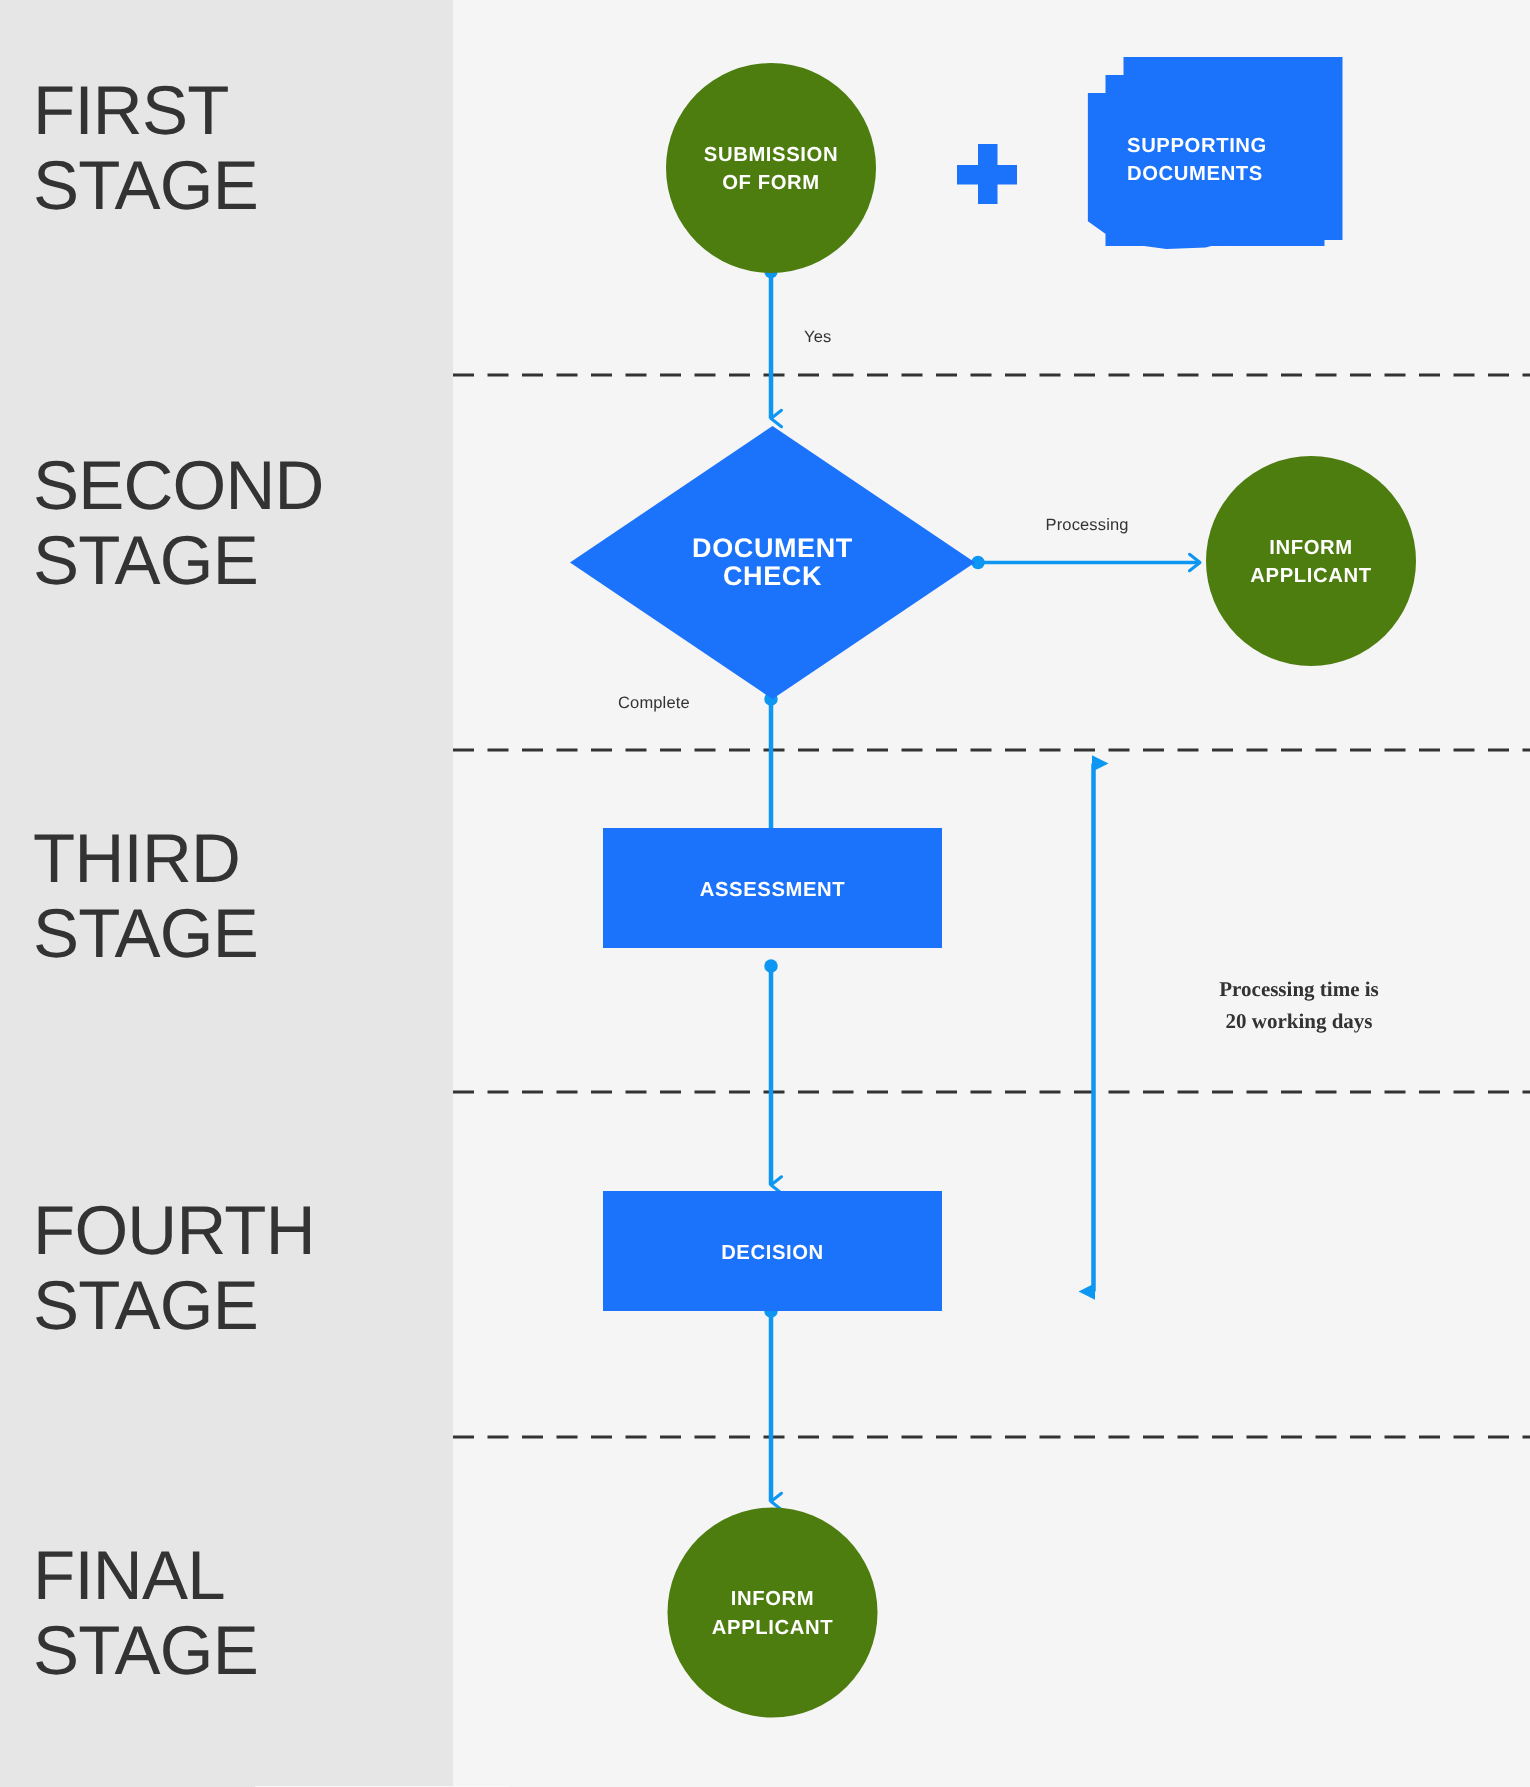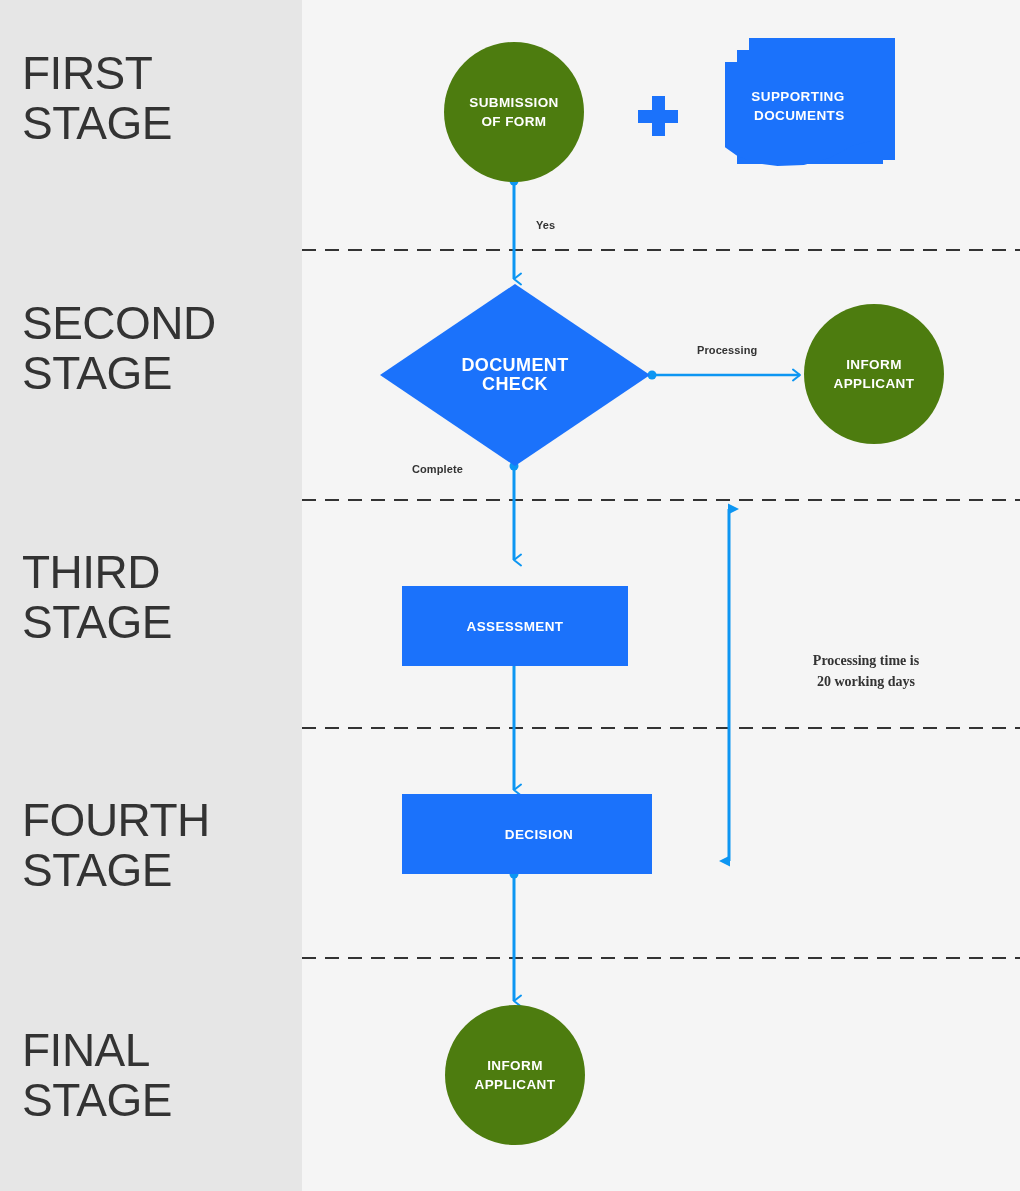--- a/index.html
+++ b/index.html
@@ -145,21 +145,21 @@
   }
   #docs-text {
     position: absolute;
     left: 0px;
     top: 24px;
     width: 146px;
     height: 88px;
     display: flex;
     align-items: center;
     justify-content: center;
-    text-align: right;
+    text-align: left;
     color: #ffffff;
     font-family: "Liberation Sans", sans-serif;
     font-weight: bold;
     font-size: 13.5px;
     line-height: 19px;
     letter-spacing: 0.4px;
     white-space: pre-line;
   }
 
   
@@ -186,21 +186,21 @@
     height: 40px;
     background: #1B72FB;
   }
 
   
   .edge-label {
     position: absolute;
     color: #333333;
     font-family: "Liberation Sans", sans-serif;
     font-size: 11px;
-    font-weight: 700;
+    font-weight: 400;
     letter-spacing: 0.1px;
     white-space: nowrap;
   }
   #note-processing {
     position: absolute;
     left: 766px;
     top: 650px;
     width: 200px;
     text-align: center;
     color: #333333;
@@ -306,25 +306,25 @@
     <div class="node-diamond-shape"></div>
     <div class="node-diamond-text">DOCUMENT
 CHECK</div>
   </div>
 
   <div class="node node-circle" style="left:804px; top:304px; width:140px; height:140px;">
     <span>INFORM
 APPLICANT</span>
   </div>
 
-  <div class="node node-rect" style="left:402px; top:586px; width:226px; height:80px;">
+  <div class="node node-rect" style="left:402px; top:552px; width:226px; height:80px;">
     <span>ASSESSMENT</span>
   </div>
 
-  <div class="node node-rect" style="left:402px; top:794px; width:226px; height:80px;padding-left:24px;">
+  <div class="node node-rect" style="left:402px; top:794px; width:226px; height:80px;">
     <span>DECISION</span>
   </div>
 
   <div class="node node-circle" style="left:445px; top:1005px; width:140px; height:140px;">
     <span>INFORM
 APPLICANT</span>
   </div>
 
   <div class="edge-label" style="left:536px; top:219px;">Yes</div>
   <div class="edge-label" style="left:697px; top:344px;">Processing</div>

